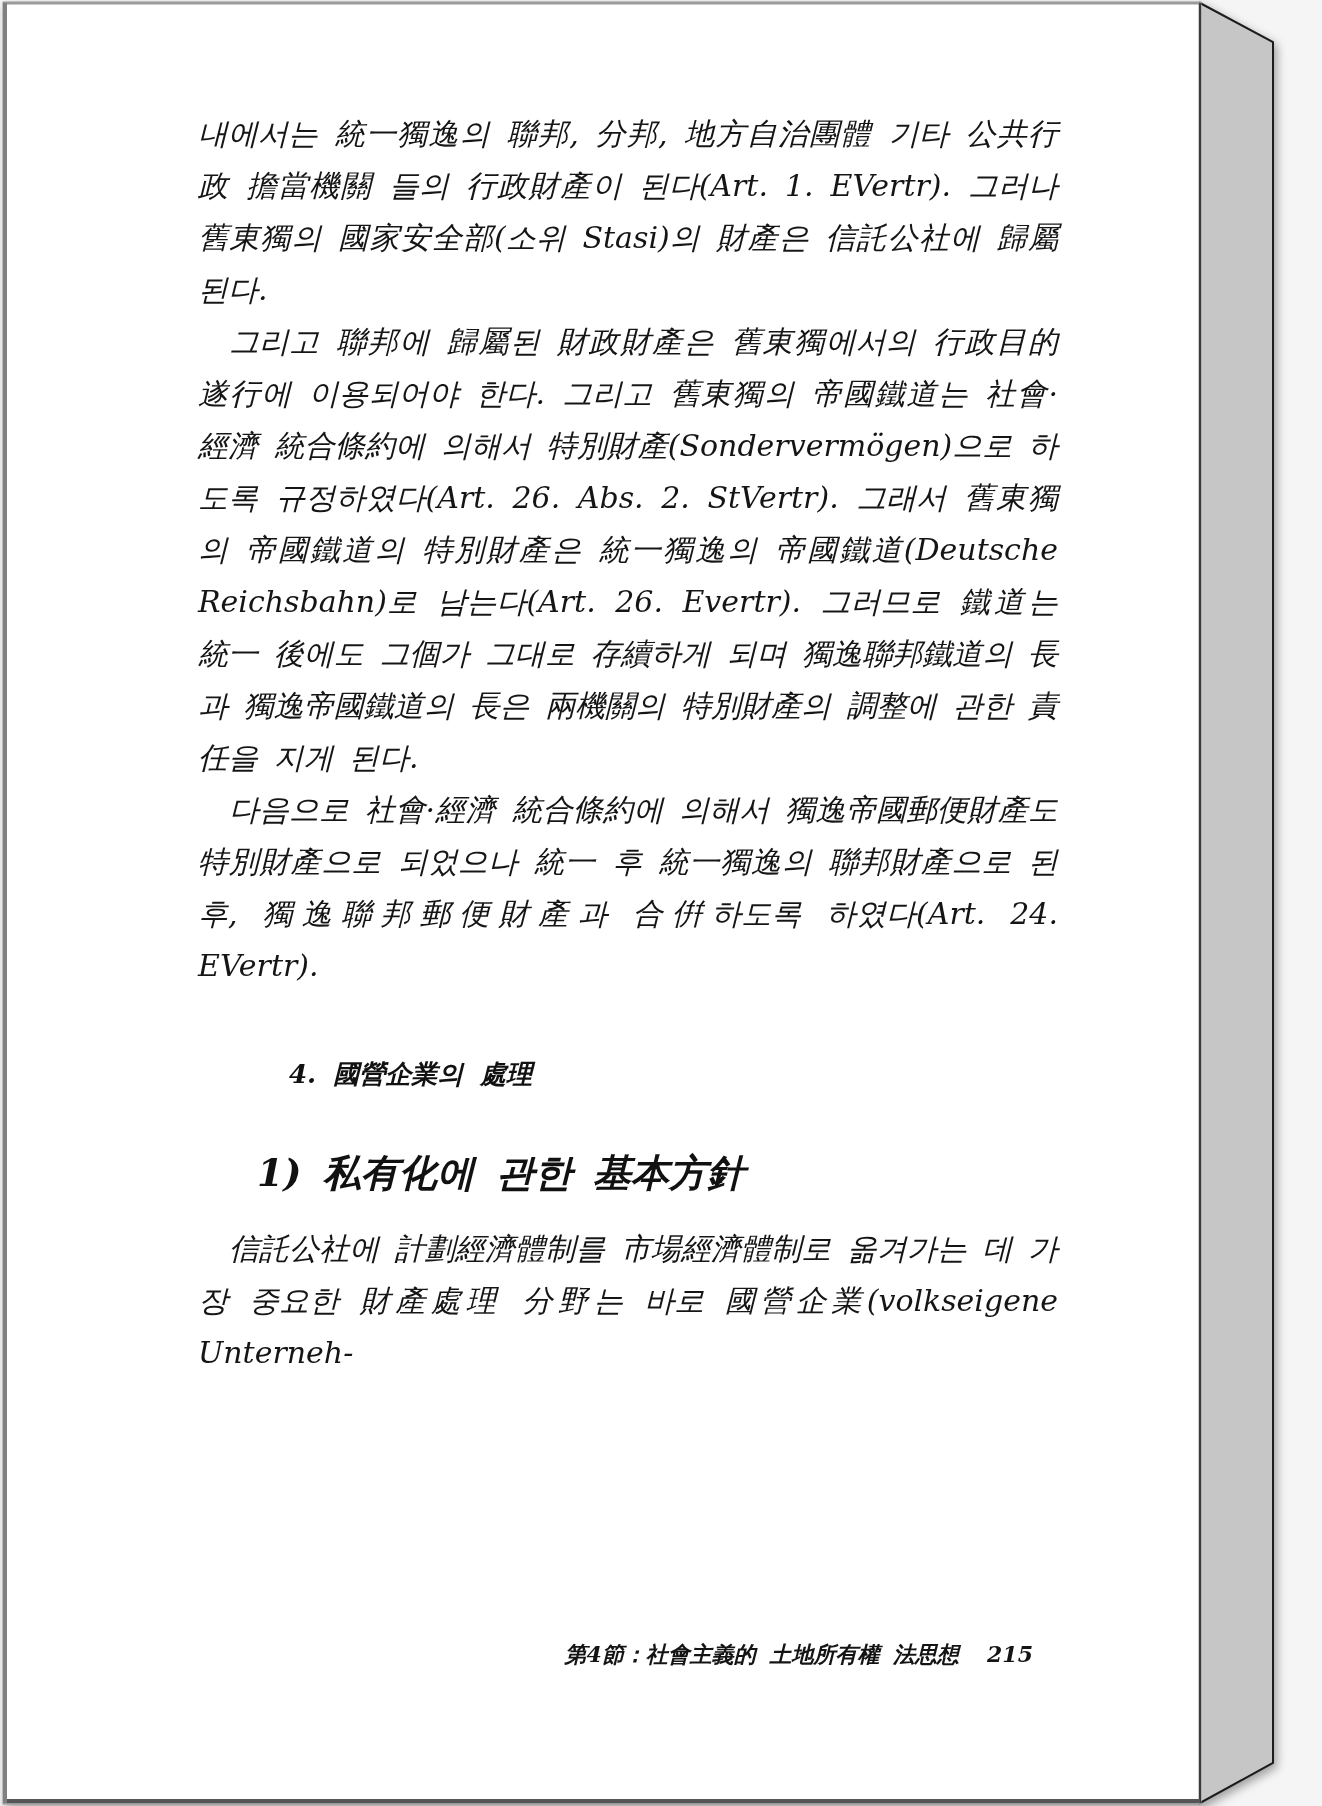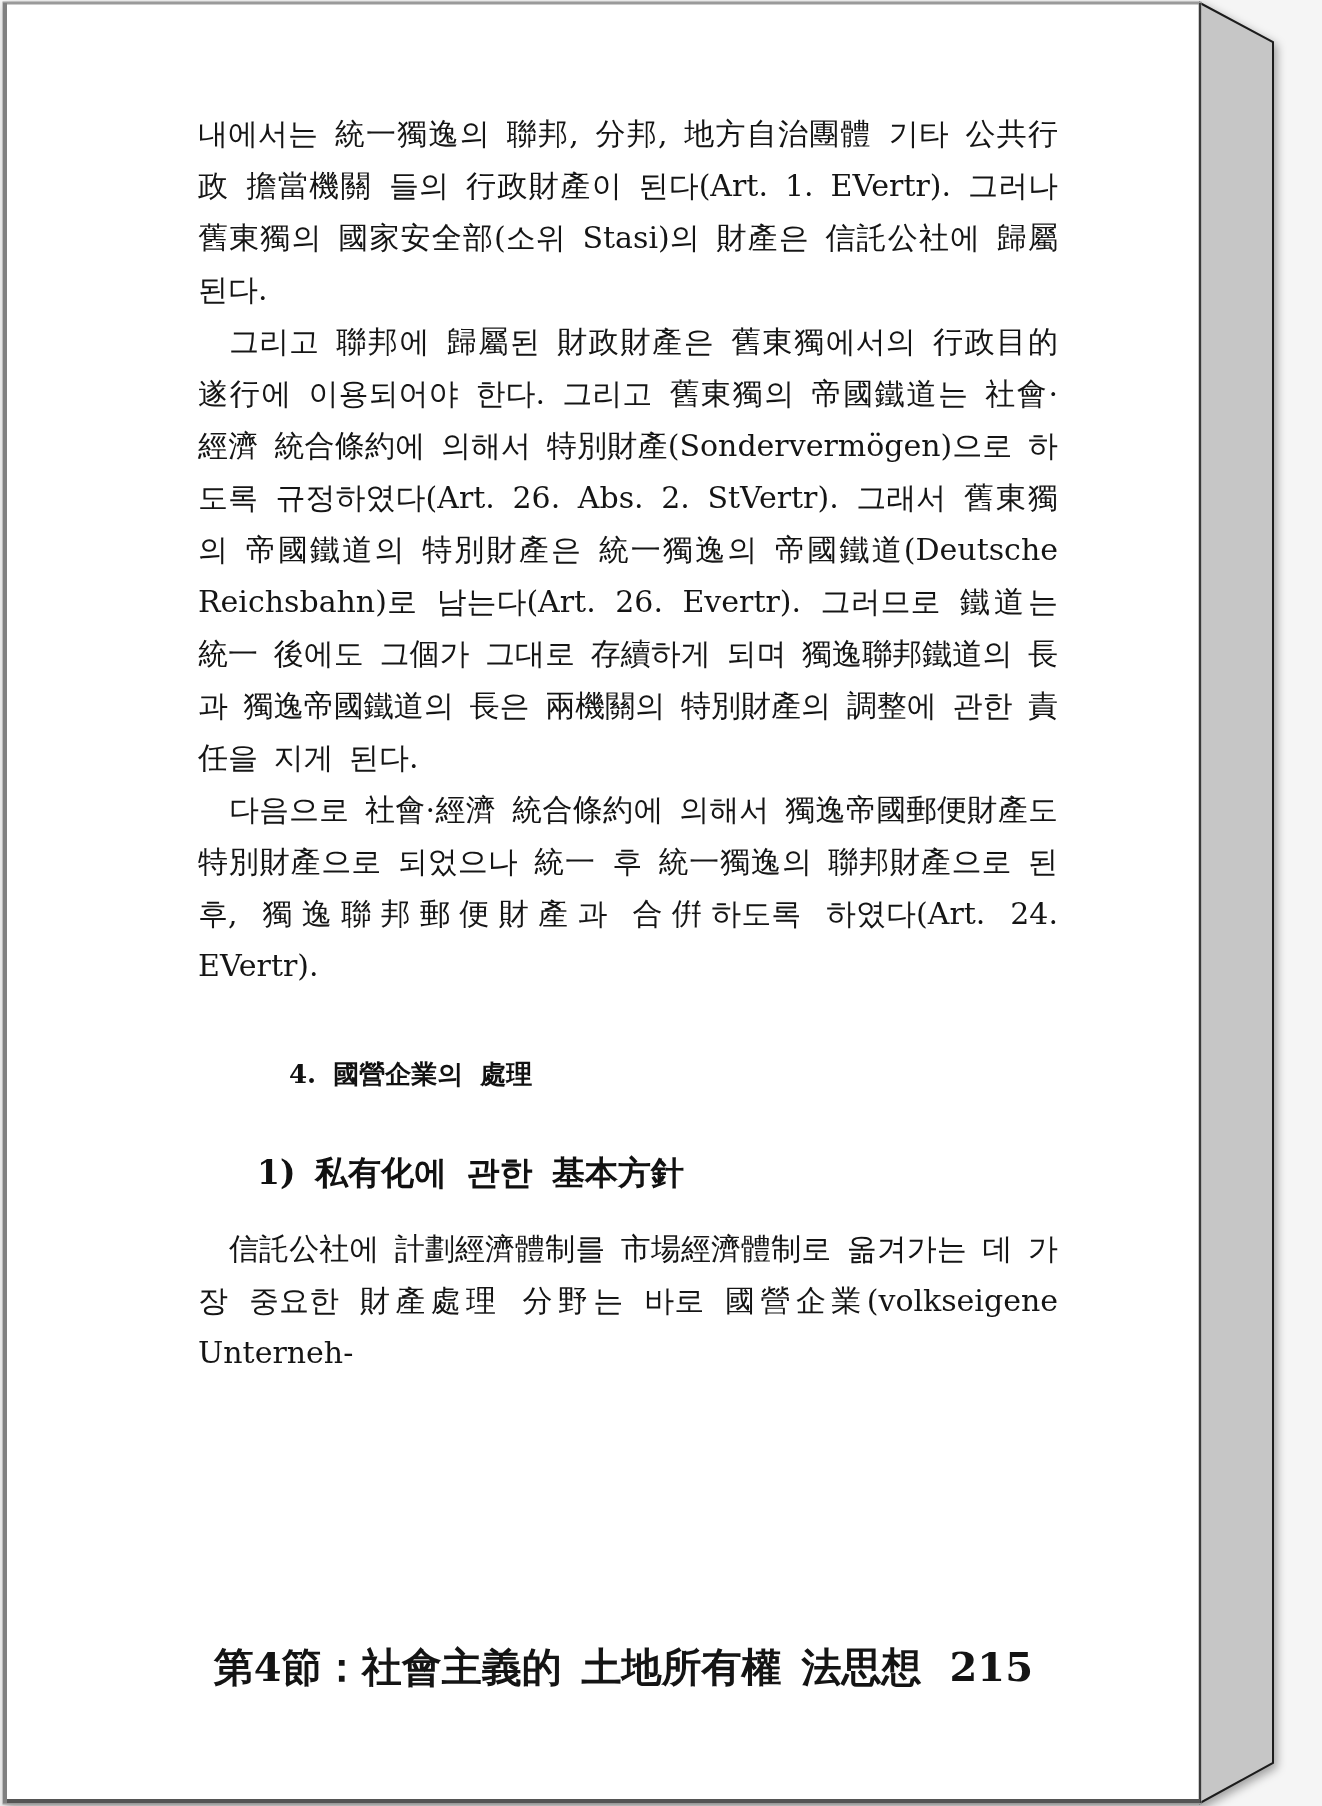--- a/index.html
+++ b/index.html
@@ -10,21 +10,21 @@
     width: 1322px;
     height: 1806px;
     position: relative;
     background: #f5f5f5;
     font-family: "DejaVu Serif", "Liberation Serif", serif;
     overflow: hidden;
   }
   .book {
     position: absolute;
     left: 0; top: 0;
-    width: 1322px; height: 1314px;
+    width: 1322px; height: 1314px; font-style: italic;
   }
   .book-shape {
     position: absolute;
     left: 0; top: 0;
     filter: drop-shadow(3px 4px 5px rgba(0,0,0,0.35));
   }
   .text-layer {
     position: absolute;
     left: 198px;
     top: 108px;
@@ -45,37 +45,37 @@
     margin: 60px 0 0 91px;
     font-size: 26px;
     line-height: 44px;
     font-weight: bold;
     color: #111;
     text-align: left;
     word-spacing: 8px;
   }
   h3.subsection-heading {
     margin: 55px 0 0 59px;
-    font-size: 33px;
+    font-size: 38px;
     line-height: 44px;
     font-weight: bold;
     color: #111;
     text-align: left;
     word-spacing: 8px;
   }
   p.after-heading {
     margin-top: 28px !important;
   }
   .page-footer {
     position: absolute;
     left: 198px;
     top: 1640px;
     width: 835px;
     text-align: right;
-    font-size: 40px;
+    font-size: 22px;
     font-weight: bold;
     color: #141414;
     word-spacing: 6px;
   }
   .page-footer .pagenum {
     margin-left: 28px;
     font-weight: bold;
   }
 </style>
 </head>

